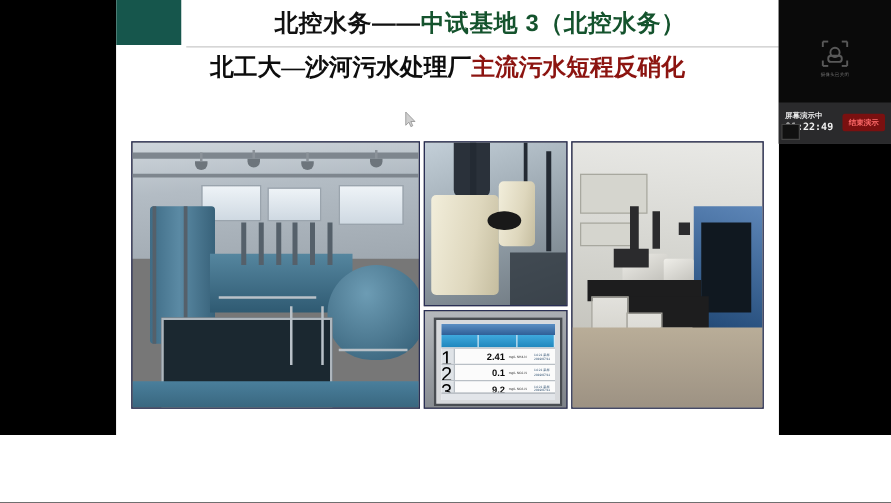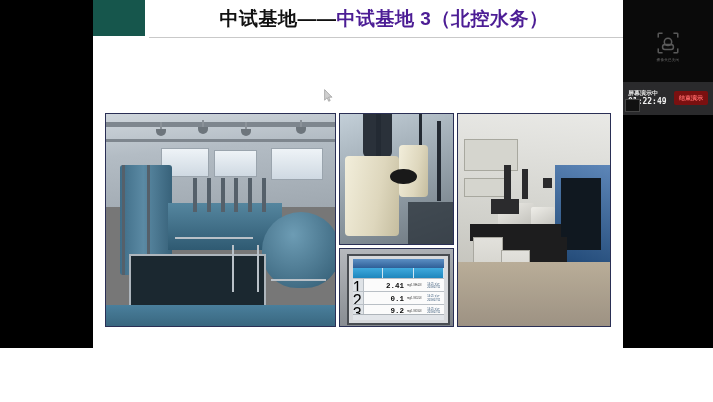--- a/index.html
+++ b/index.html
@@ -15,21 +15,21 @@
   
   #slide{position:absolute;left:93px;top:0;width:530px;height:348px;background:#fff;}
 
   
   #title-band{position:absolute;left:0;top:0;width:530px;height:40px;}
   #title-green{position:absolute;left:0;top:0;width:52px;height:36px;background:#16564c;}
   #title-text{position:absolute;left:56px;top:2px;width:470px;height:34px;
       display:flex;align-items:center;justify-content:center;
       font-size:19px;font-weight:bold;letter-spacing:.5px;white-space:nowrap;}
   #title-text .blk{color:#111;}
-  #title-text .blu{color:#4c1d95;}
+  #title-text .blu{color:#14532d;}
   #title-rule{position:absolute;left:56px;top:37px;width:474px;height:1px;background:#c9c9c9;}
 
   
   #subtitle{position:absolute;left:0;top:44px;width:530px;
       text-align:center;line-height:1.18;}
   #subtitle .ln{display:block;font-size:19px;font-weight:bold;white-space:nowrap;}
   #subtitle .blk{color:#0d0d0d;font-family:"Liberation Serif","DejaVu Serif",serif;}
   #subtitle .red{color:#8c1410;font-family:"Liberation Serif","DejaVu Serif",serif;}
 
   
@@ -76,21 +76,21 @@
   .mon-screen{position:absolute;left:4%;top:5%;width:92%;height:90%;background:#f4f6f8;overflow:hidden;}
   .mon-titlebar{position:absolute;left:0;top:0;right:0;height:14%;
       background:linear-gradient(180deg,#5b8fc4,#2f5f97);}
   .mon-hdr{position:absolute;left:0;top:14%;right:0;height:18%;
       background:linear-gradient(180deg,#3fa9dd,#1e86bd);display:flex;}
   .mon-hdr > div{flex:1;border-right:1px solid #cfe6f3;}
   .mon-row{position:absolute;left:0;right:0;height:21%;background:#fbfbfb;
       border-top:1px solid #b9bfc5;display:flex;align-items:center;}
   .mon-idx{width:11%;height:100%;background:#dfe3e7;border-right:1px solid #b9bfc5;}
   .mon-val{width:44%;text-align:right;padding-right:2px;
-      font-size:7.5px;font-weight:bold;color:#0b0b0b;font-family:Liberation Mono, monospace;}
+      font-size:7.5px;font-weight:bold;color:#0b0b0b;font-family:Liberation Sans, sans-serif;}
   .mon-unit{width:20%;font-size:2.6px;color:#2a2a2a;line-height:1.25;padding-left:1px;}
   .mon-extra{flex:1;font-size:2.6px;color:#2a4c6e;line-height:1.25;padding-left:2px;}
   .mon-foot{position:absolute;left:0;bottom:0;right:0;height:8%;background:#e2e5e9;border-top:1px solid #aeb4ba;}
 
   
   .lab-wall{position:absolute;inset:0;background:linear-gradient(185deg,#e9e9e6,#cfcfc9 55%,#b8b6ae);}
   .lab-shelf{position:absolute;background:#d5d5ce;border:1px solid #a8a89f;}
   .lab-bench{position:absolute;background:#1d1d1e;}
   .lab-cab{position:absolute;background:linear-gradient(180deg,#e2e1dc,#c6c5bd);border:1px solid #a9a8a0;}
   .lab-mach{position:absolute;background:linear-gradient(200deg,#5d86b8,#274f7d 70%,#14304f);}
@@ -130,27 +130,28 @@
 <div id="screen">
 
   <div class="bar" id="bar-left"></div>
   <div class="bar" id="bar-right"></div>
 
   <div id="slide">
 
     <div id="title-band">
       <div id="title-green"></div>
       <div id="title-text">
-        <span class="blk">中试基地——</span>
+        <span class="blk">北控水务——</span>
           <span class="blu">中试基地 3（北控水务）</span>
       </div>
       <div id="title-rule"></div>
     </div>
 
     <div id="subtitle">
+      <span class="ln"><span class="blk">北工大—沙河污水处理厂</span><span class="red">主流污水短程反硝化</span></span>
     </div>
 
     <svg id="cursor" viewBox="0 0 9 13">
       <path d="M0.6 0.6 L0.6 11.2 L3.1 8.8 L4.7 12.3 L6.2 11.6 L4.7 8.2 L8.0 8.2 Z" fill="#cfcfcf" stroke="#8a8a8a" stroke-width="0.6"></path>
     </svg>
 
     <div id="grid">
 
       <div class="photo" id="ph-plant">
         <div class="ph-inner">

